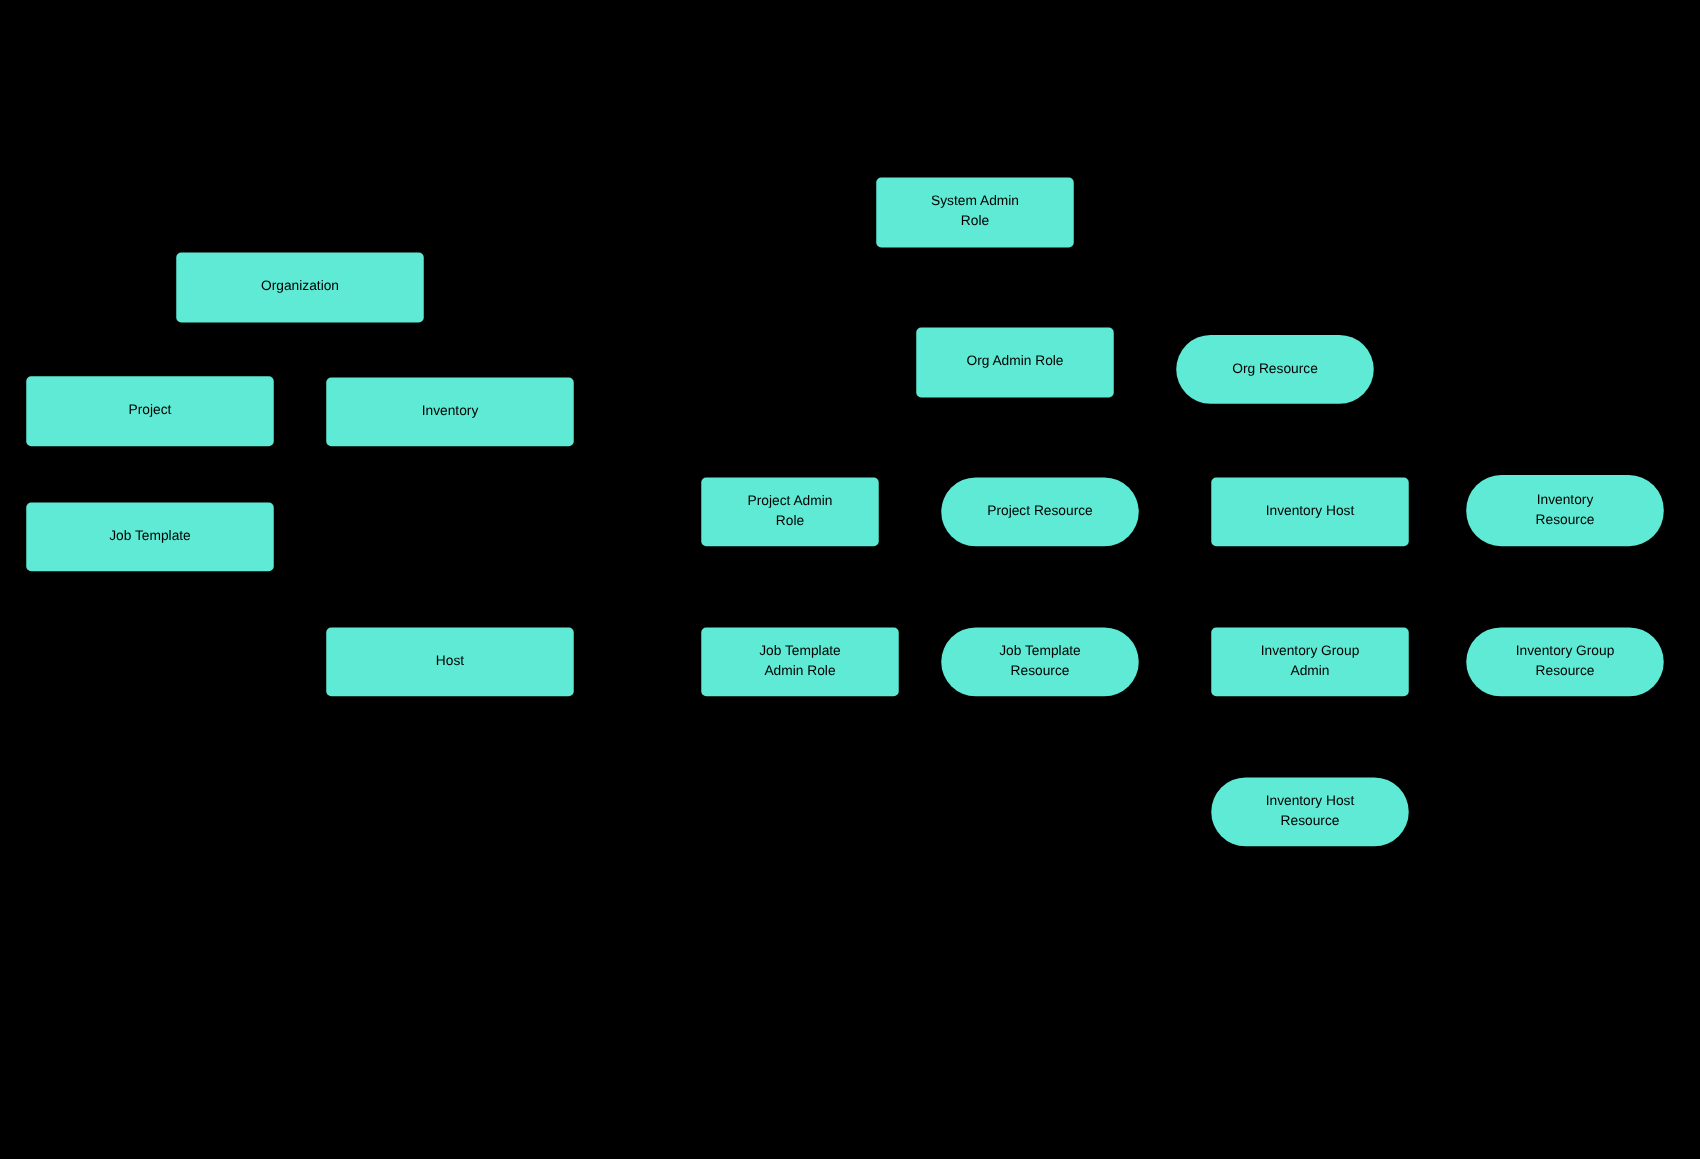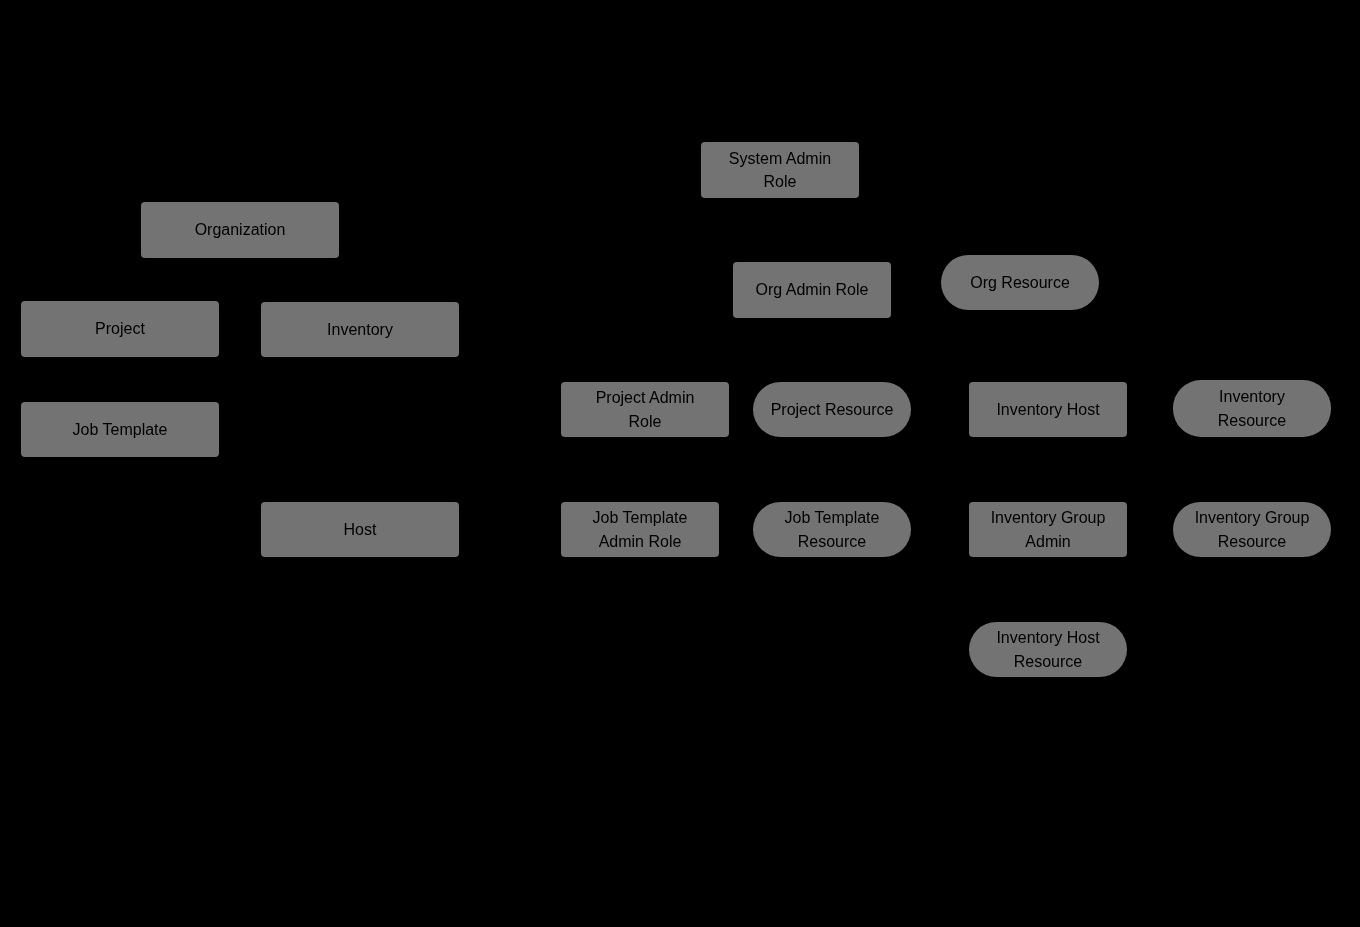--- a/index.html
+++ b/index.html
@@ -10,27 +10,27 @@
   }
   #canvas {
     position: relative;
     width: 1360px;
     height: 927px;
     background: #000000;
     overflow: hidden;
   }
   .node {
     position: absolute;
-    background: #737373;
+    background: #5eead4;
     color: #000000;
     display: flex;
     align-items: center;
     justify-content: center;
     text-align: center;
-    font-size: 16px;
+    font-size: 11px;
     line-height: 1.45;
     box-sizing: border-box;
     white-space: pre-line;
   }
   .rect {
     border-radius: 4px;
   }
   .pill {
     border-radius: 28px;
   }
@@ -67,25 +67,25 @@
 
   <div class="node rect" style="left:701px; top:142px; width:158px; height:56px;">
     <span class="label">System Admin
 Role</span>
   </div>
 
   <div class="node rect" style="left:701px; top:262px; width:158px; height:56px;margin-left:32px;">
     <span class="label">Org Admin Role</span>
   </div>
 
-  <div class="node pill" style="left:941px; top:255px; width:158px; height:55px;">
+  <div class="node pill" style="left:941px; top:268px; width:158px; height:55px;">
     <span class="label">Org Resource</span>
   </div>
 
-  <div class="node rect" style="left:561px; top:382px; width:168px; height:55px;">
+  <div class="node rect" style="left:561px; top:382px; width:142px; height:55px;">
     <span class="label">Project Admin
 Role</span>
   </div>
 
   <div class="node pill" style="left:753px; top:382px; width:158px; height:55px;">
     <span class="label">Project Resource</span>
   </div>
 
   <div class="node rect" style="left:969px; top:382px; width:158px; height:55px;">
     <span class="label">Inventory Host</span>

